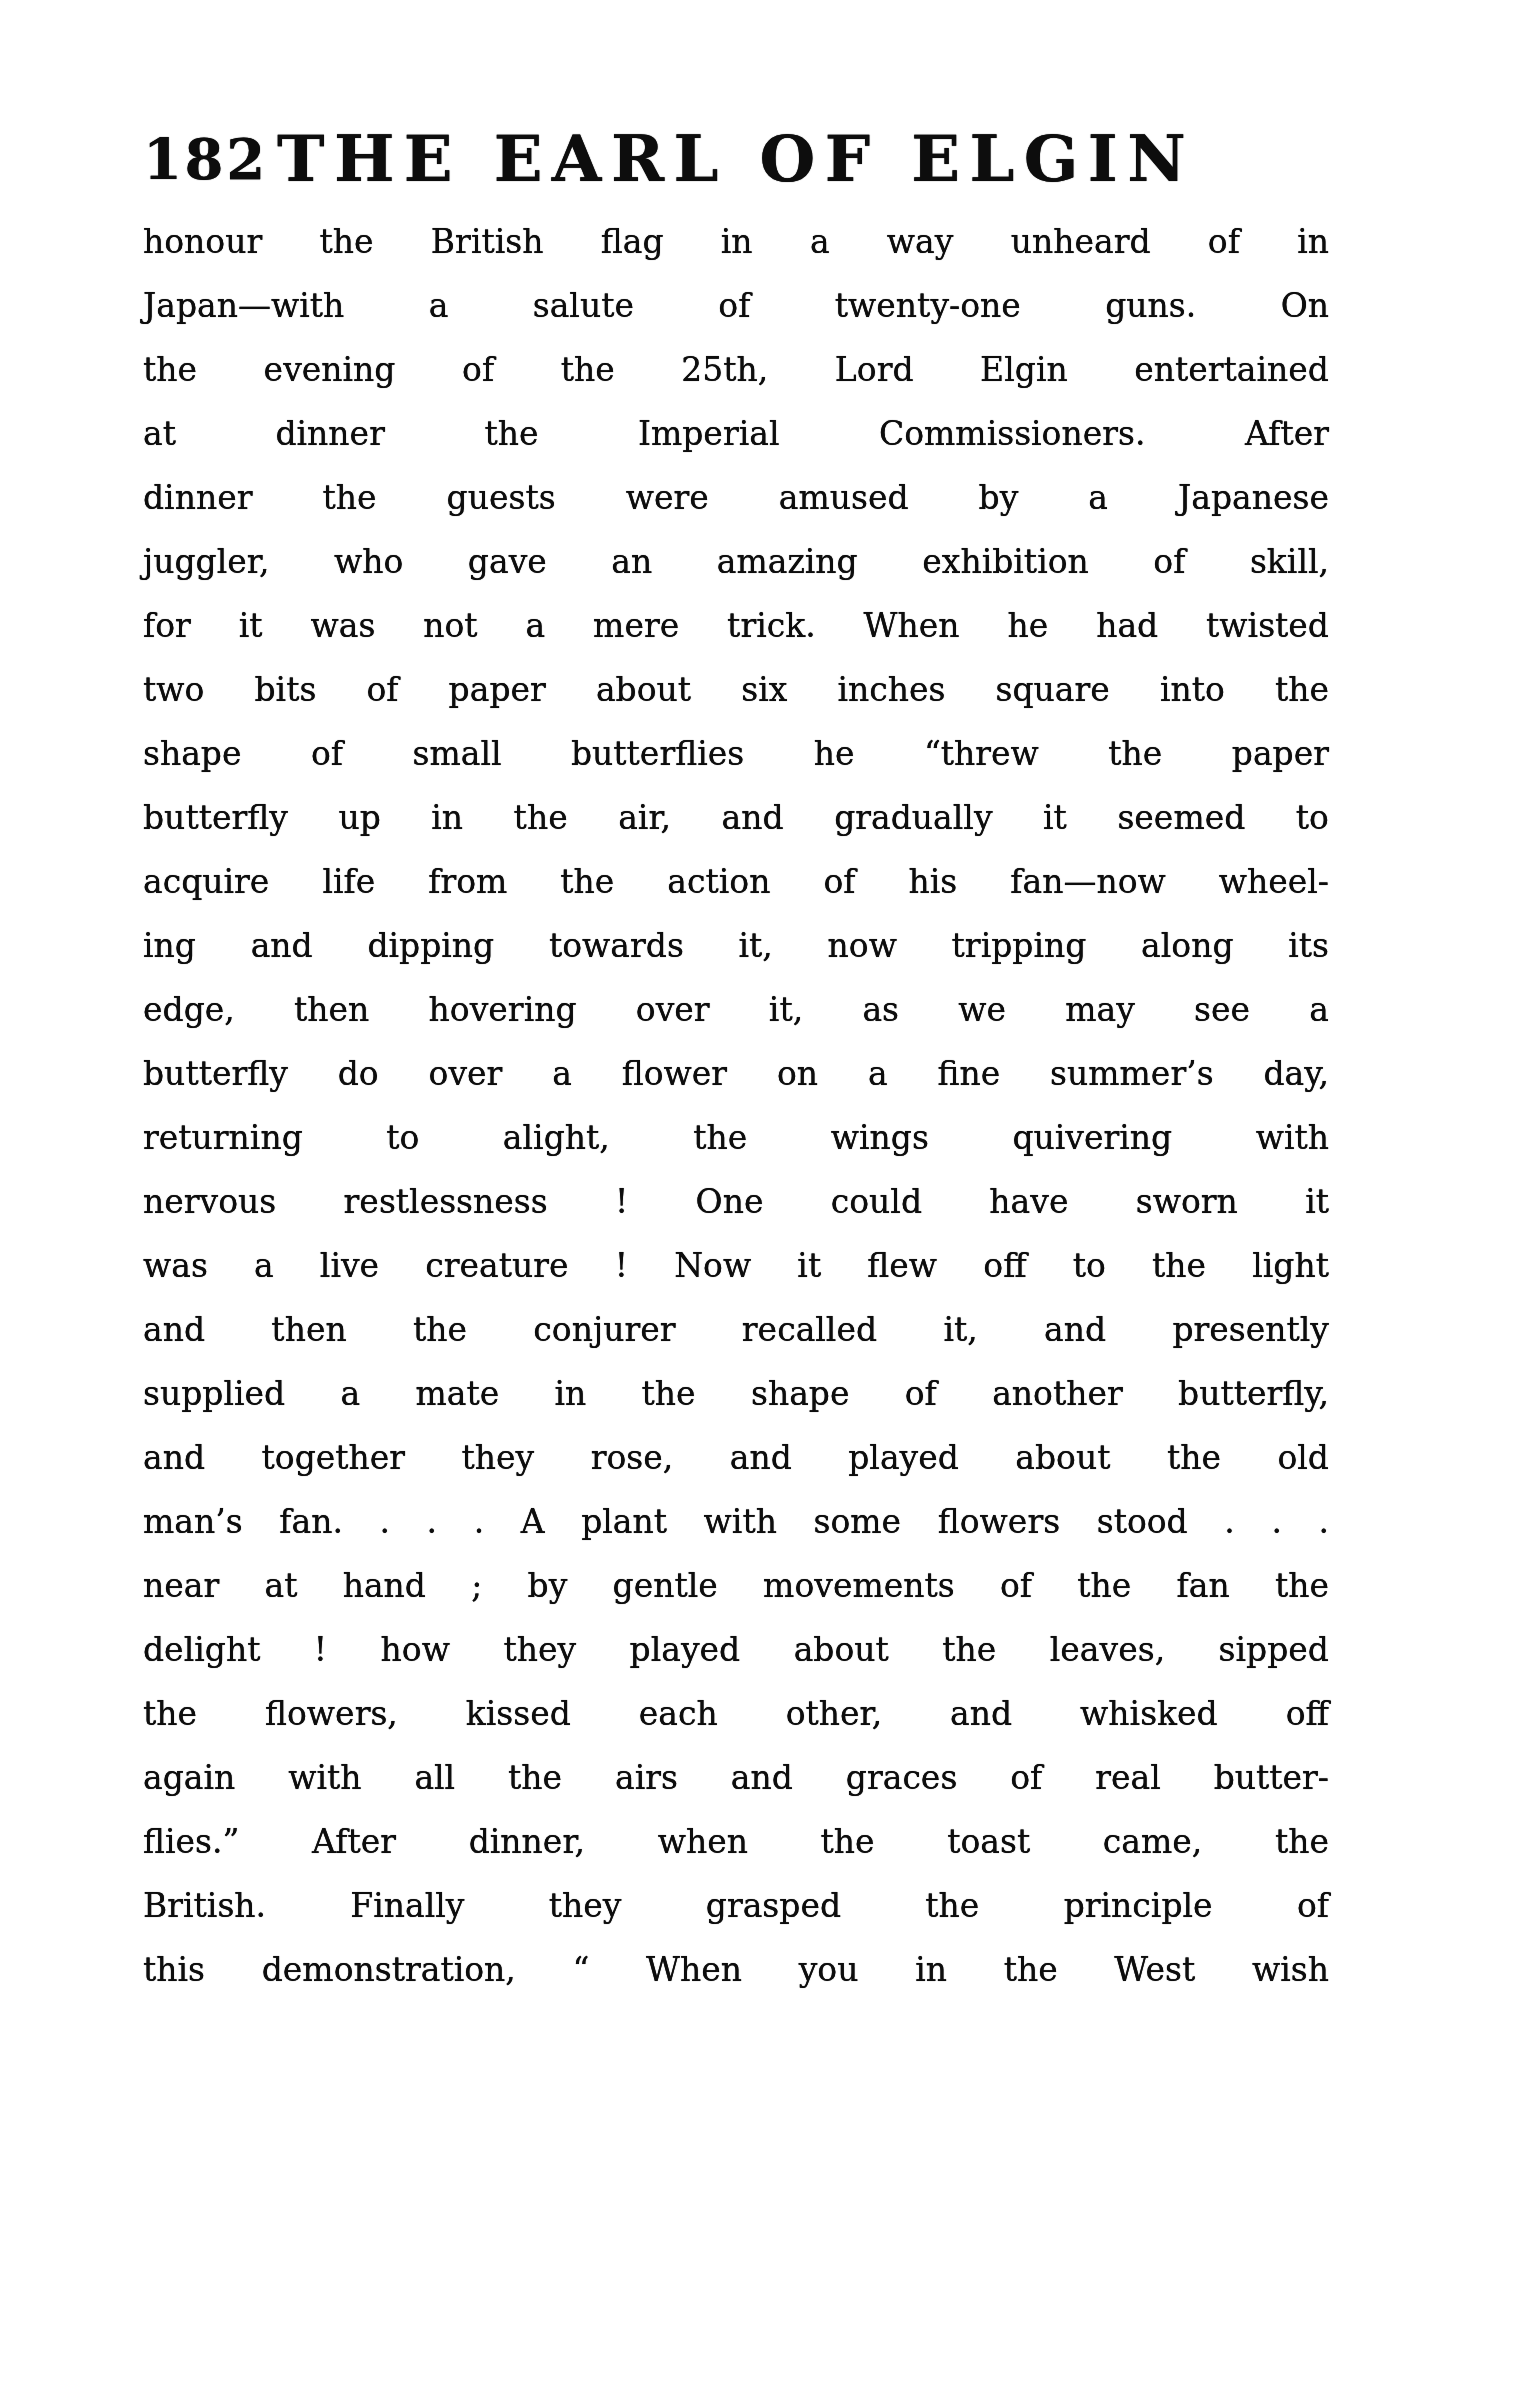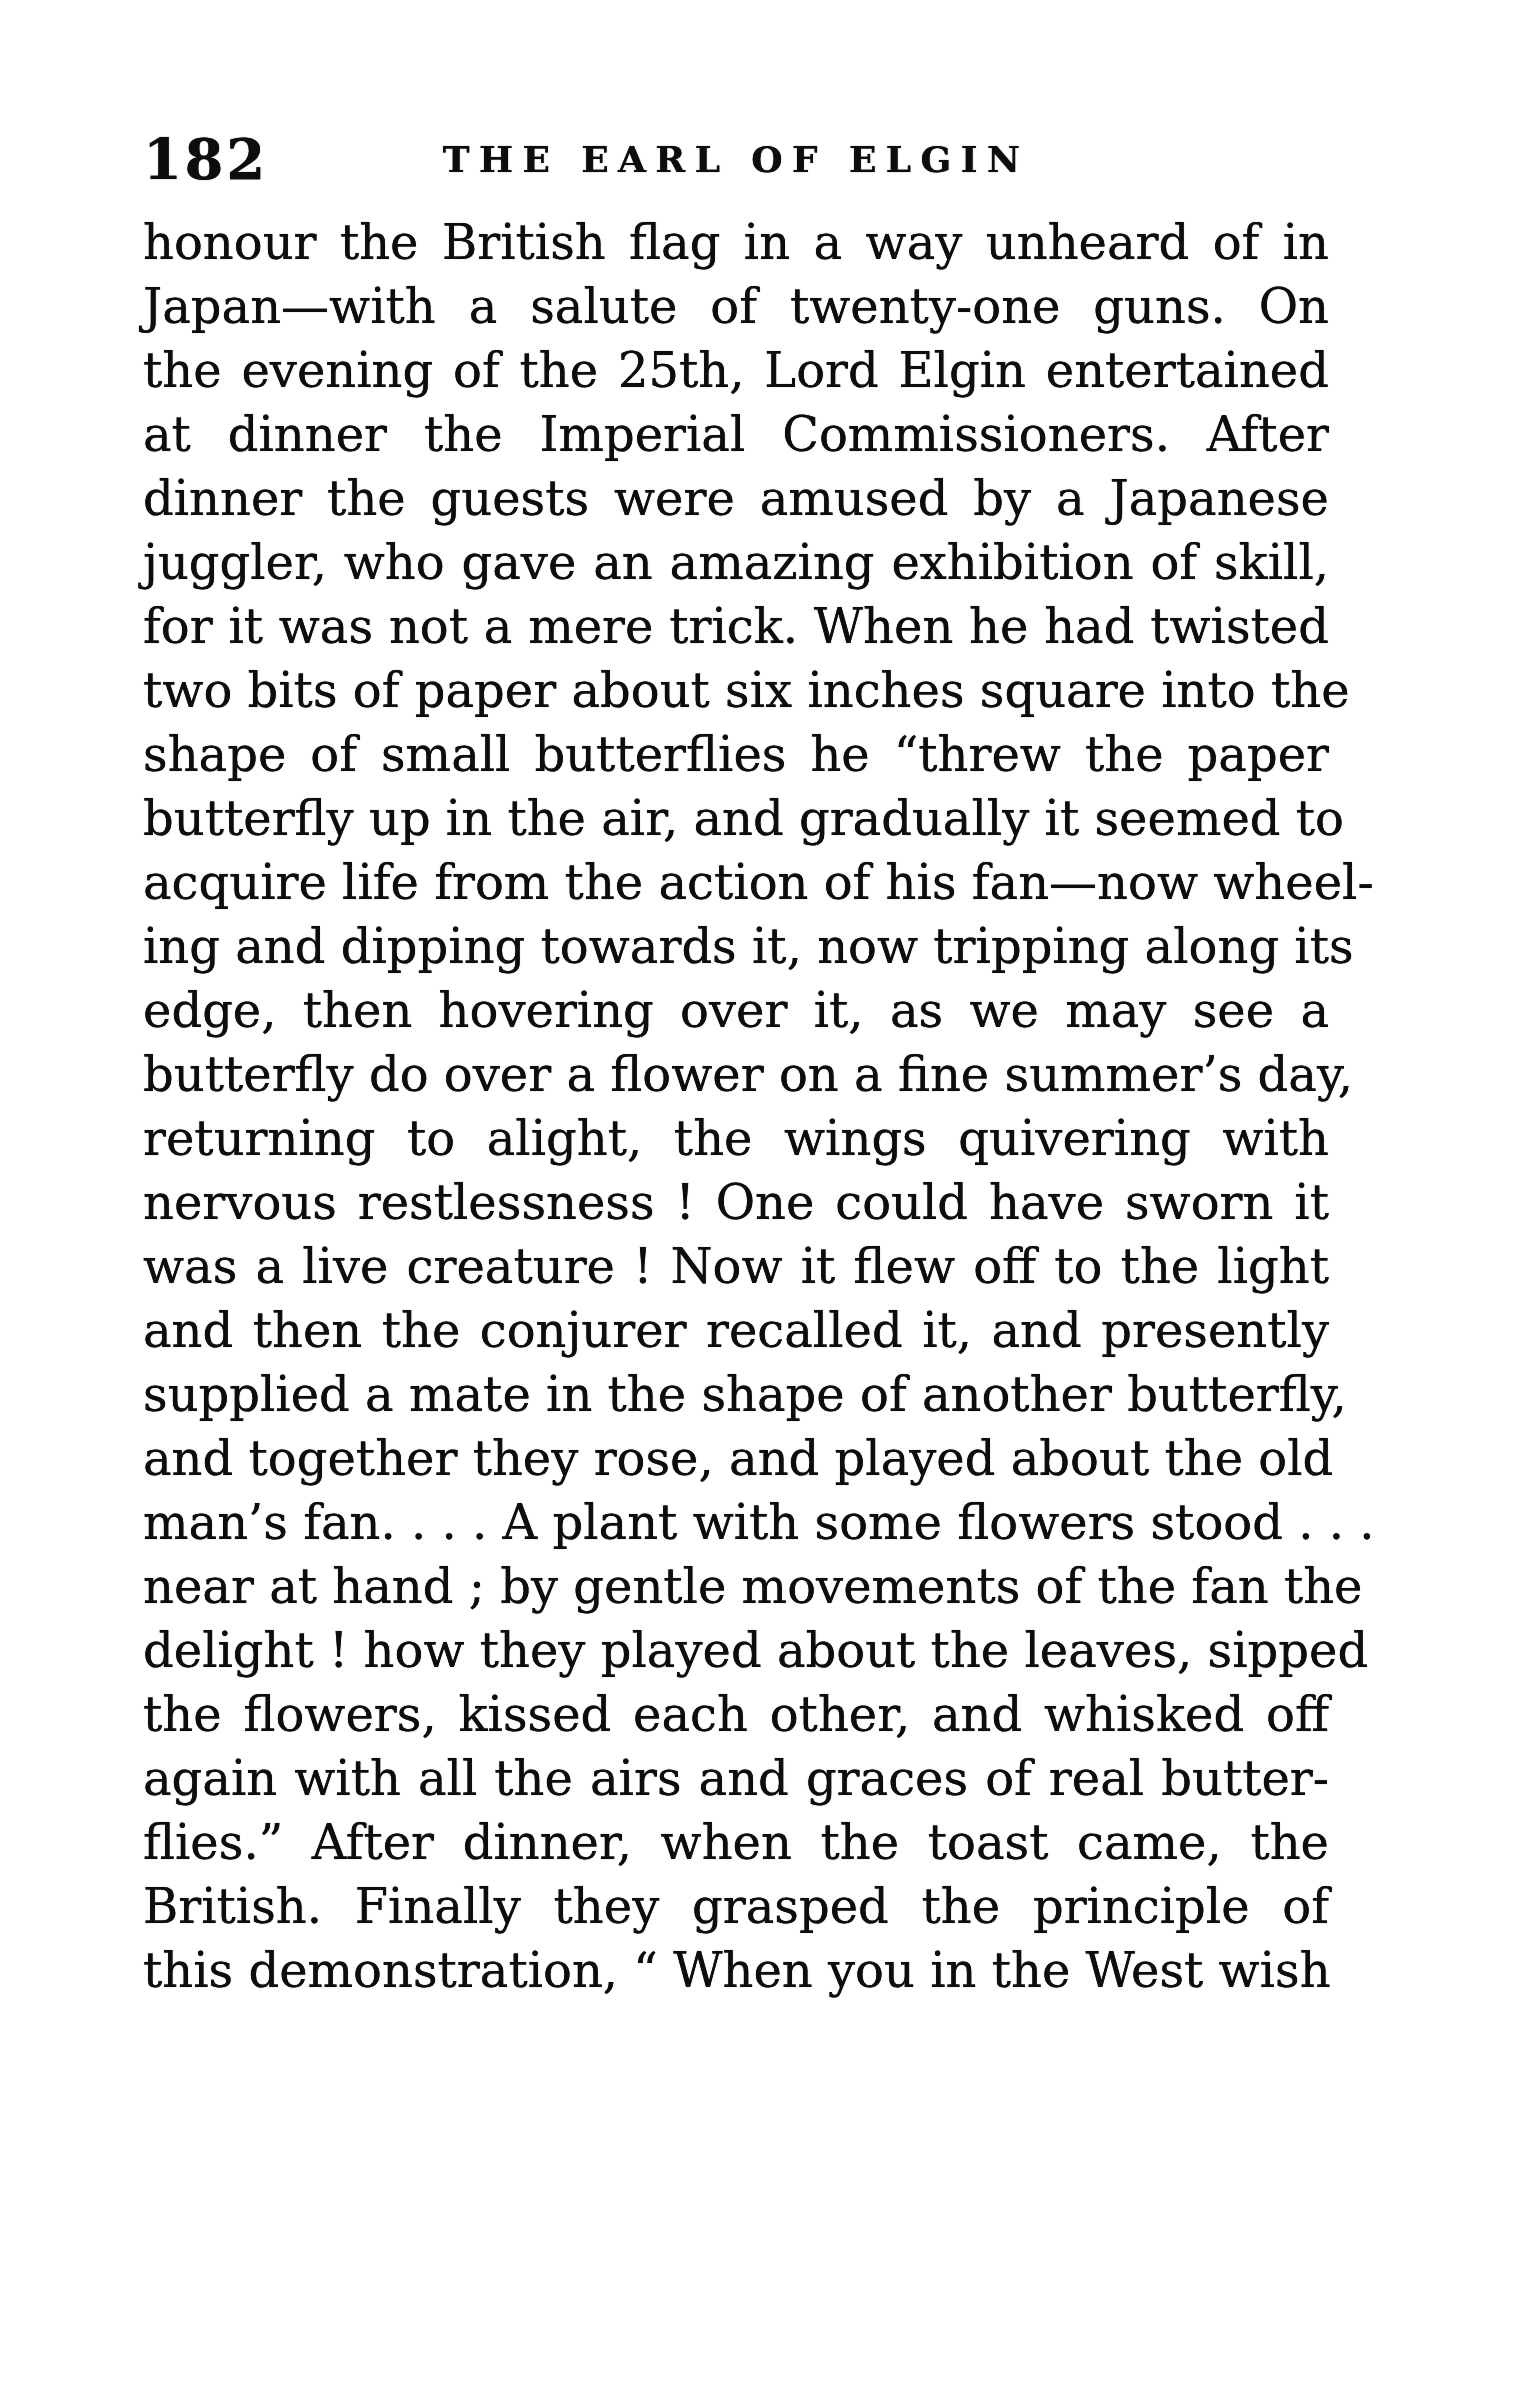--- a/index.html
+++ b/index.html
@@ -29,37 +29,37 @@
     top: 0;
     font-size: 56px;
     font-weight: bold;
     letter-spacing: 2.6px;
     line-height: 68px;
     text-shadow: 0 0 0.9px #000;
   }
   .title {
     display: block;
     text-align: center;
-    font-size: 36px;
+    font-size: 64px;
     font-weight: bold;
     letter-spacing: 9.4px;
     line-height: 68px;
     white-space: nowrap;
     text-shadow: 0 0 0.9px #000;
   }
   .bodytext {
     position: absolute;
     top: 210px;
     left: 143px;
     width: 1186px;
   }
   .bodytext .line {
     height: 64px;
     line-height: 64px;
-    font-size: 48px;
+    font-size: 33px;
     text-align: justify;
     text-align-last: justify;
     white-space: nowrap;
     text-shadow: 0 0 0.7px #000;
   }
 </style>
 </head>
 <body>
 
 <div class="page">

